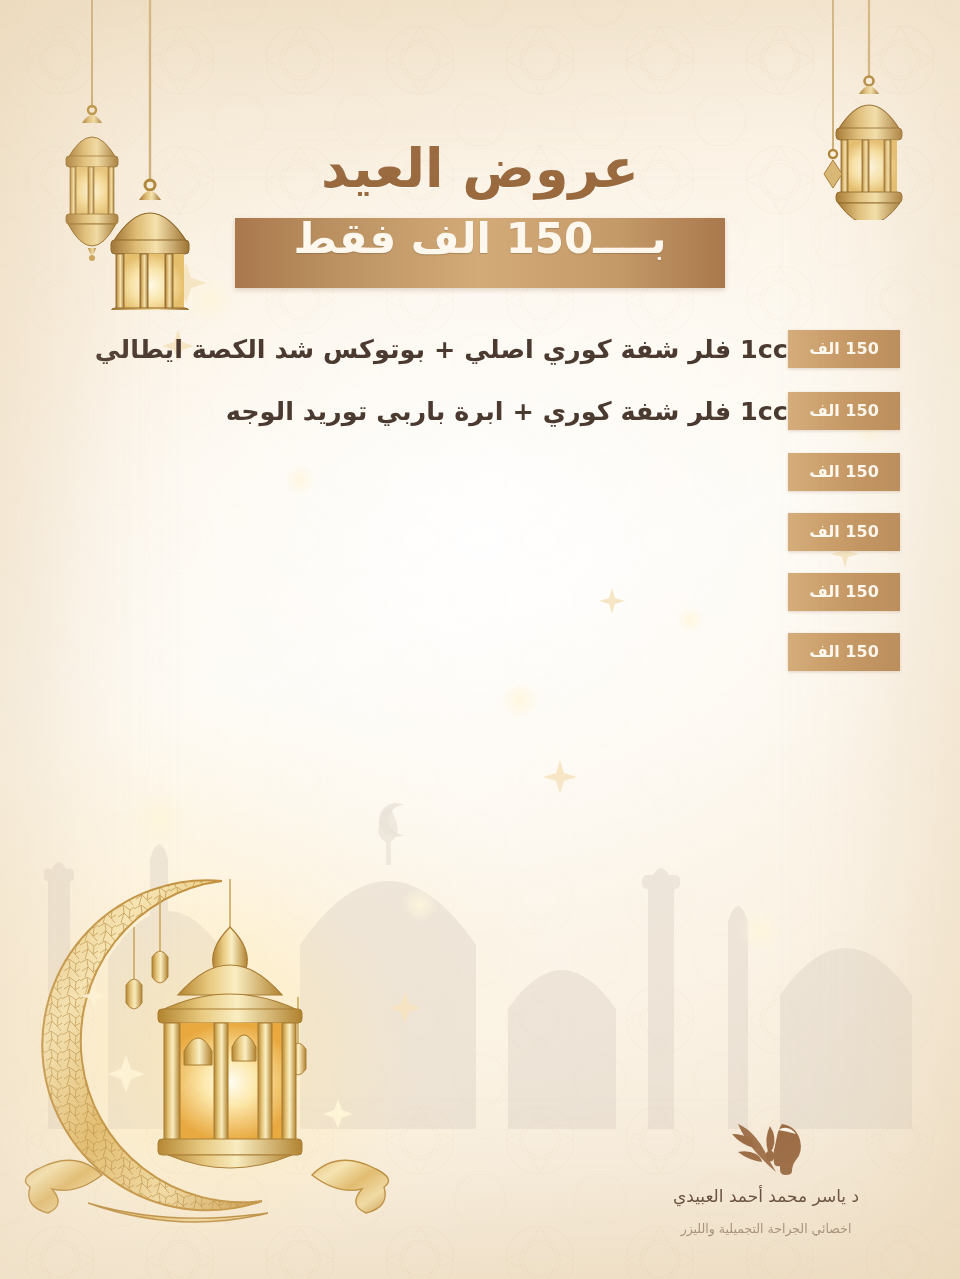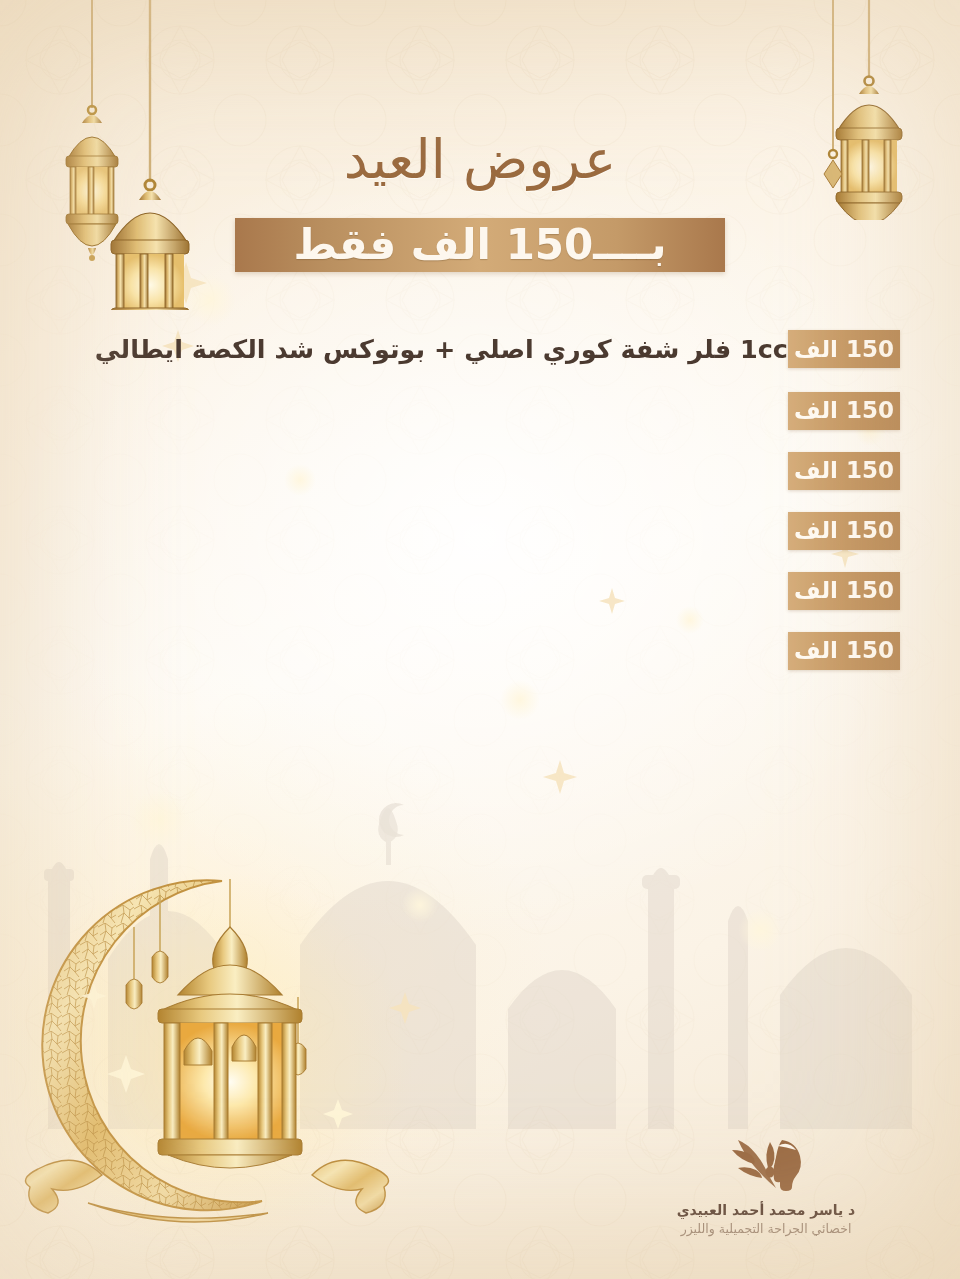--- a/index.html
+++ b/index.html
@@ -55,33 +55,33 @@
 
   
   .header {
     position: absolute;
     left: 0; right: 0;
     top: 132px;
     text-align: center;
   }
   .poster-title {
     font-size: 54px;
-    font-weight: 400;
+    font-weight: 700;
     color: #9a6a3f;
     letter-spacing: 0px;
     line-height: 1.05;
-    margin: 0;
+    margin: 9px;
     text-shadow: 0 1px 0 rgba(255,255,255,.6);
   }
   .price-banner {
-    margin: 29px auto 0;
+    margin: 20px auto 0;
     width: 490px;
-    height: 54px;
+    height: 70px;
     display: flex;
-    align-items: center;
+    align-items: flex-start;
     justify-content: center;
     background: linear-gradient(90deg, #a9784c 0%, #b98f5f 18%, #d3ab78 50%, #c49a68 78%, #a9784c 100%);
     box-shadow: 0 2px 5px rgba(140,105,65,0.25);
   }
   .price-banner-text {
     color: #fdf7ee;
     font-size: 42px;
     font-weight: 700;
     line-height: 1;
     white-space: nowrap;
@@ -104,21 +104,21 @@
   }
   .offer-badge {
     flex: 0 0 auto;
     width: 112px;
     height: 38px;
     display: flex;
     align-items: center;
     justify-content: center;
     background: linear-gradient(90deg, #d6ae7b 0%, #c79a66 45%, #b4834f 100%);
     color: #fffaf2;
-    font-size: 23px;
+    font-size: 16px;
     font-weight: 700;
     line-height: 1;
     white-space: nowrap;
     box-shadow: 0 1px 3px rgba(140,105,65,0.25);
   }
   .offer-text {
     flex: 1 1 auto;
     padding-left: 0;
     color: #4b3a30;
     font-size: 25.5px;
@@ -142,31 +142,31 @@
   .brand {
     position: absolute;
     right: 44px;
     bottom: 42px;
     width: 300px;
     text-align: center;
   }
   .brand-logo { display: block; margin: 0 auto 6px; }
   .brand-name {
     color: #5b4235;
-    font-size: 14px;
-    font-weight: 700;
+    font-size: 17px;
+    font-weight: 400;
     line-height: 1.2;
     letter-spacing: .3px;
   }
   .brand-sub {
     color: #9b8472;
     font-size: 12.5px;
     font-weight: 400;
     line-height: 1.3;
-    margin-top: 2px;
+    margin-top: 14px;
   }
 </style>
 </head>
 <body>
 
 <div class="poster">
 
   <svg class="bg-texture" viewBox="0 0 960 1279" preserveAspectRatio="none">
     <defs>
       <pattern id="damask" width="120" height="120" patternUnits="userSpaceOnUse">
@@ -363,20 +363,21 @@
 
   <div class="offers">
 
     <div class="offer-row">
       <span class="offer-badge">150 الف</span>
       <span class="offer-text">1cc فلر شفة كوري اصلي + بوتوكس شد الكصة ايطالي</span>
     </div>
 
     <div class="offer-row">
       <span class="offer-badge">150 الف</span>
+      <span class="offer-text">1cc فلر شفة كوري + ابرة باربي توريد الوجه</span>
     </div>
 
     <div class="offer-row">
       <span class="offer-badge">150 الف</span>
     </div>
 
     <div class="offer-row">
       <span class="offer-badge">150 الف</span>
     </div>
 

